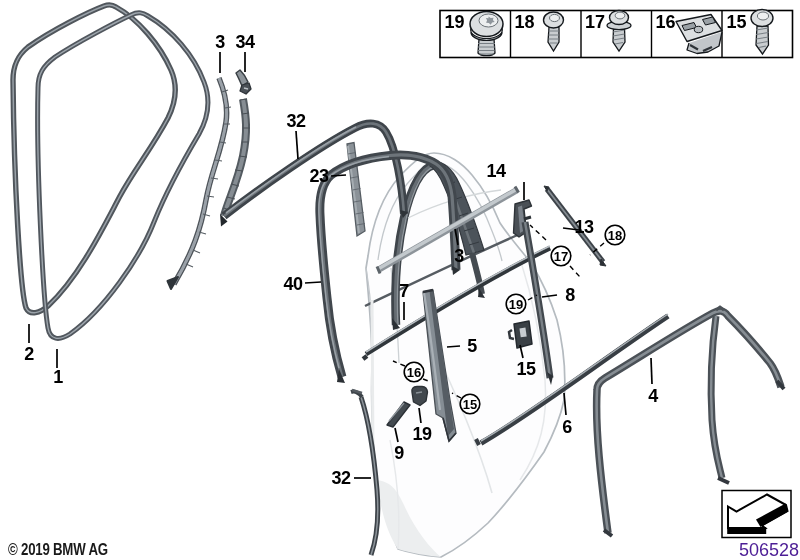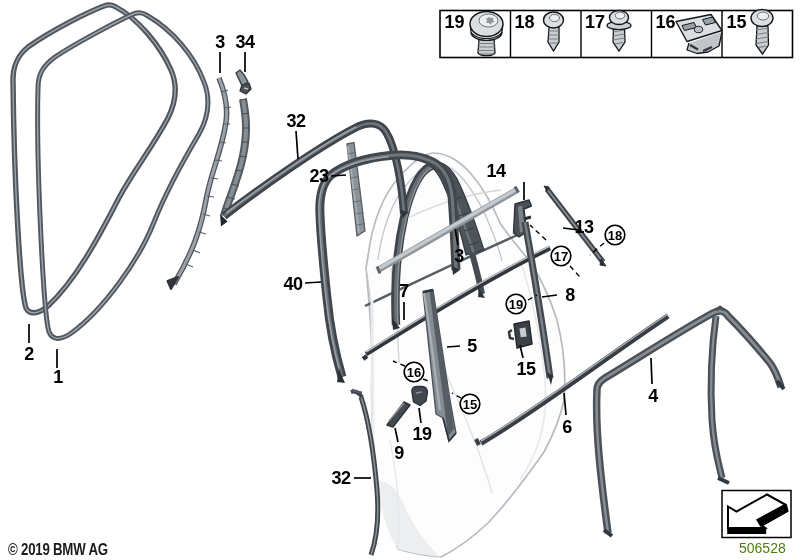--- a/index.html
+++ b/index.html
@@ -1,21 +1,21 @@
 <!DOCTYPE html>
 <html><head>
 <meta charset="utf-8">
 <style>
   html,body{margin:0;padding:0;background:#ffffff;}
   #stage{position:relative;width:800px;height:560px;background:#ffffff;overflow:hidden;
          font-family:"Liberation Sans", sans-serif;}
   .lbl{position:absolute;font-weight:bold;font-size:18px;color:#000;transform:translate(-50%,-50%);letter-spacing:-0.5px;}
   .copy{position:absolute;left:8px;top:540px;font-size:17px;font-weight:bold;color:#1a1a1a;letter-spacing:-0.3px;
         transform:scaleX(0.78);transform-origin:left top;}
-  .code{position:absolute;left:739px;top:540px;font-size:14px;color:#4d7c0f;text-align:right;}
+  .code{position:absolute;left:739px;top:540px;font-size:18px;color:#4c1d95;text-align:right;}
 </style>
 </head>
 <body>
 <div id="stage">
 <svg width="800" height="560" viewBox="0 0 800 560" style="position:absolute;left:0;top:0">
 
 <g id="loops" fill="none" stroke-linejoin="round">
   <path id="loop2" d="M116,7 C138,19 160,45 171,70 C178,86 176,102 168,118
         C152,148 134,170 120,196 C104,226 80,276 48,306 C40,313 30,316 26,308
         C20,290 14,180 13,80 C13,66 17,56 28,47 C52,30 88,12 104,6 C109,4 113,5 116,7 Z" stroke="#50565c" stroke-width="5.4"></path>

